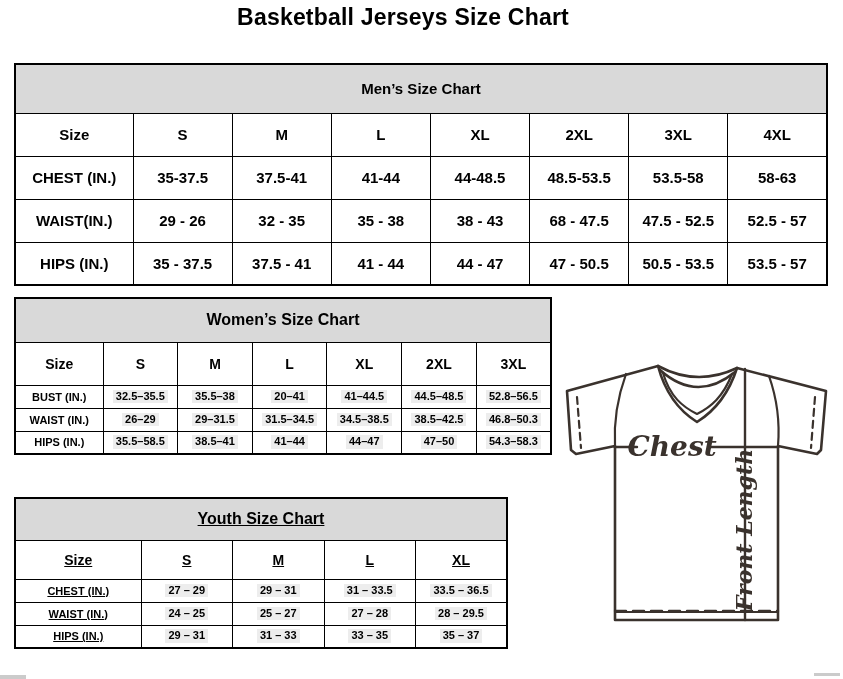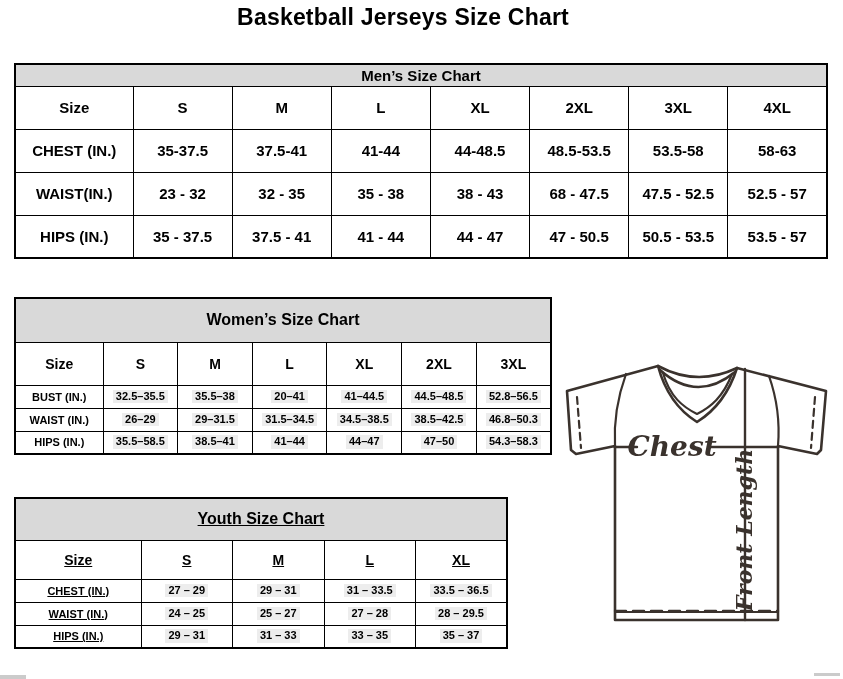--- a/index.html
+++ b/index.html
@@ -15,21 +15,21 @@
     position:absolute;border-collapse:collapse;table-layout:fixed;background:#fff;
     border:2px solid #000;
   }
   table.size-table th, table.size-table td{
     border:1px solid #000;text-align:center;vertical-align:middle;
     font-weight:bold;padding:0 2px;overflow:hidden;
   }
   th.tbl-title{background:#d9d9d9;font-size:16px;}
   
   #mens-table{left:14px;top:63px;width:814px;}
-  #mens-table tr.title-row{height:22px;}
+  #mens-table tr.title-row{height:49px;}
   #mens-table tr{height:43px;}
   #mens-table th,#mens-table td{font-size:15px;}
   
   #womens-table{left:14px;top:297px;width:538px;}
   #womens-table tr.title-row{height:44px;margin-left:20px;}
   #womens-table tr.size-row{height:43px;}
   #womens-table tr.data-row{height:23px;}
   #womens-table tr.size-row th{font-size:14px;}
   #womens-table tr.data-row th,#womens-table tr.data-row td{font-size:11px;}
   
@@ -82,21 +82,21 @@
           <td>35-37.5</td>
           <td>37.5-41</td>
           <td>41-44</td>
           <td>44-48.5</td>
           <td>48.5-53.5</td>
           <td>53.5-58</td>
           <td>58-63</td>
         </tr>
         <tr class="data-row">
           <th>WAIST(IN.)</th>
-          <td>23 - 32</td>
+          <td>29 - 26</td>
           <td>32 - 35</td>
           <td>35 - 38</td>
           <td>38 - 43</td>
           <td>68 - 47.5</td>
           <td>47.5 - 52.5</td>
           <td>52.5 - 57</td>
         </tr>
         <tr class="data-row">
           <th>HIPS (IN.)</th>
           <td>35 - 37.5</td>

